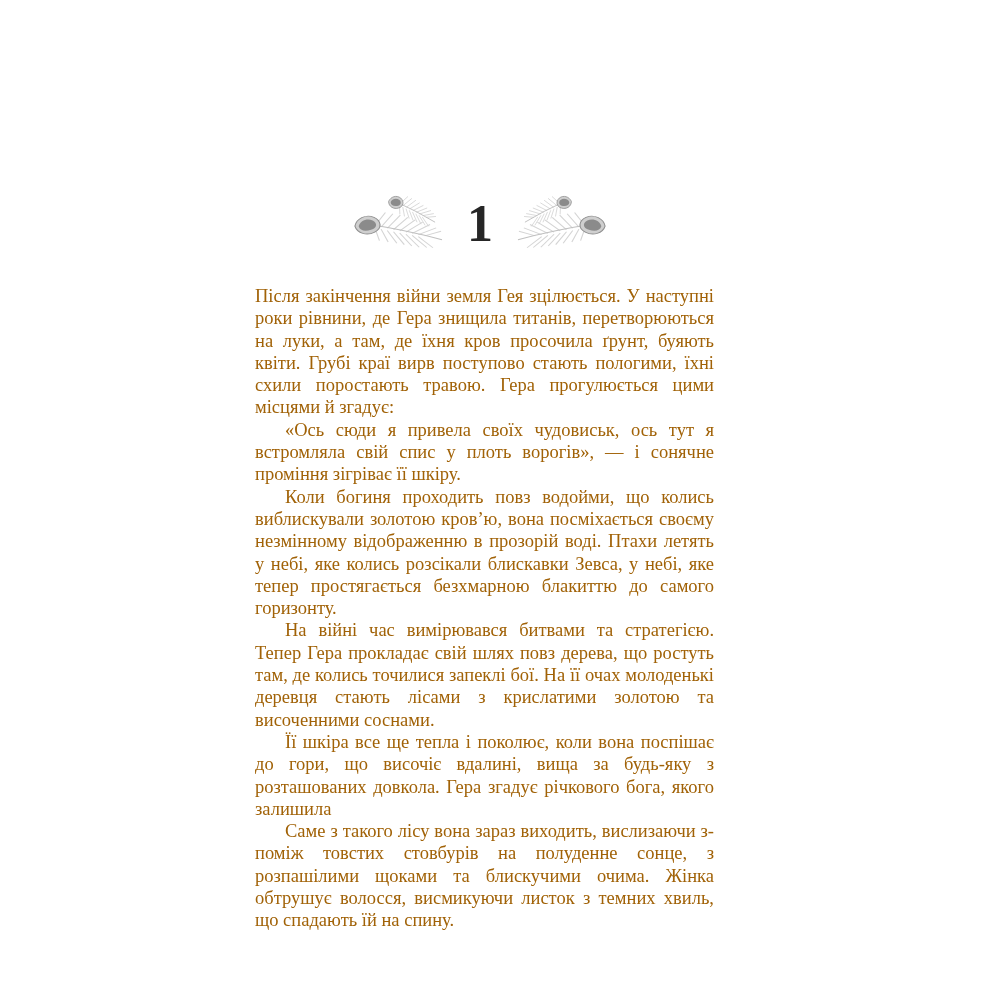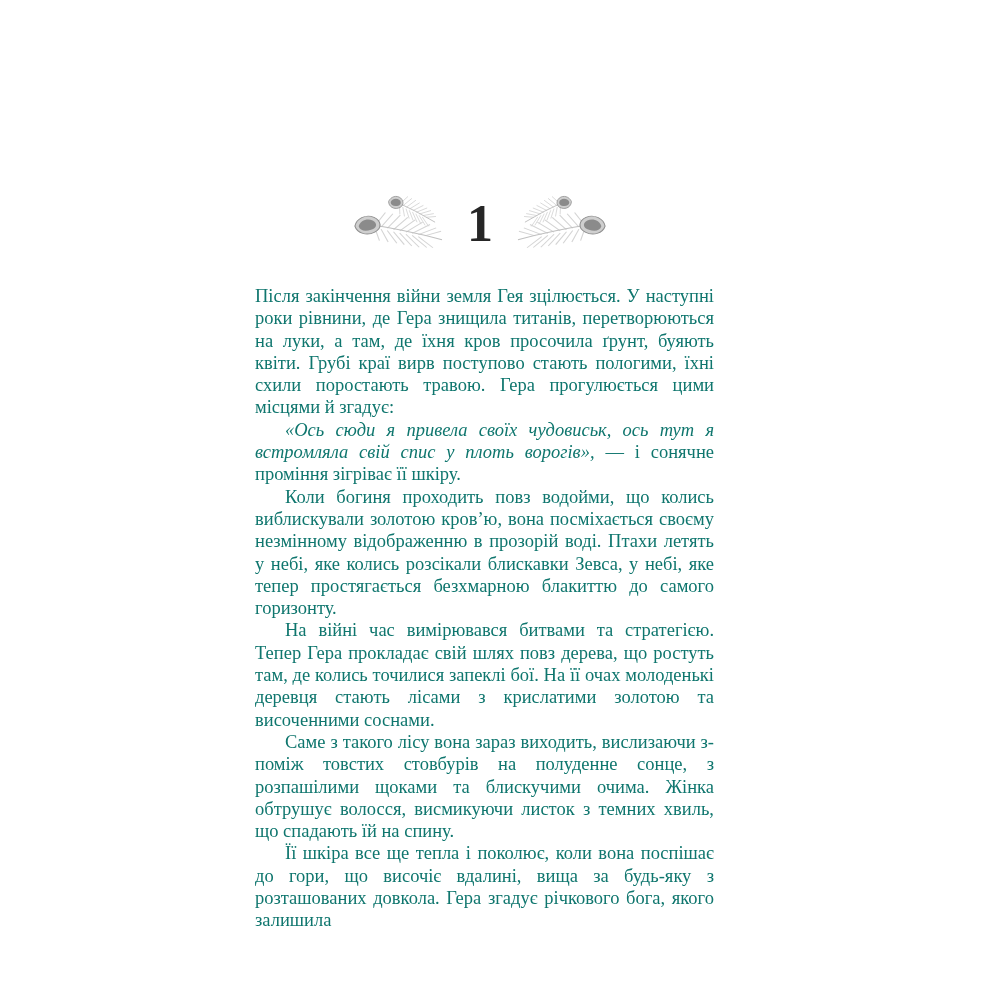--- a/index.html
+++ b/index.html
@@ -12,26 +12,26 @@
     position:absolute; top:184px; left:-20px; width:1000px;
     display:flex; align-items:center; justify-content:center; gap:20px;
   }
   .orn svg { display:block; }
   .chapter-number {
     font-size:52px; font-weight:bold; color:#262626; line-height:1;
     transform:translateY(6px);
   }
   .text-block {
     position:absolute; left:255px; top:285px; width:459px;
-    font-size:18.5px; line-height:22.3px; color:#0f766e;
+    font-size:18.5px; line-height:22.3px; color:#a16207;
     text-align:justify;
   }
   .para { text-align:justify; }
   .para.indent { text-indent:30px; }
-  .it { font-style:italic; }
+  .it { }
 </style>
 </head>
 <body>
 
 <div class="page">
 
   <div class="chapter-header">
 
     <span class="orn">
       <svg width="104" height="68" viewBox="0 0 104 68" xmlns="http://www.w3.org/2000/svg">
@@ -142,17 +142,17 @@
         </g>
       </svg>
     </span>
   </div>
 
   <div class="text-block">
     <p class="para"><span>Після закінчення війни земля Гея зцілюється. У наступні роки рівнини, де Гера знищила титанів, перетворюються на луки, а там, де їхня кров просочила ґрунт, буяють квіти. Грубі краї вирв поступово стають пологими, їхні схили поростають травою. Гера прогулюється цими місцями й згадує:</span></p>
     <p class="para indent"><span class="it">«Ось сюди я привела своїх чудовиськ, ось тут я встромляла свій спис у плоть ворогів»,</span><span> — і сонячне проміння зігріває її шкіру.</span></p>
     <p class="para indent"><span>Коли богиня проходить повз водойми, що колись виблискували золотою кров’ю, вона посміхається своєму незмінному відображенню в прозорій воді. Птахи летять у небі, яке колись розсікали блискавки Зевса, у небі, яке тепер простягається безхмарною блакиттю до самого горизонту.</span></p>
     <p class="para indent"><span>На війні час вимірювався битвами та стратегією. Тепер Гера прокладає свій шлях повз дерева, що ростуть там, де колись точилися запеклі бої. На її очах молоденькі деревця стають лісами з крислатими золотою та височенними соснами.</span></p>
+    <p class="para indent"><span>Її шкіра все ще тепла і поколює, коли вона поспішає до гори, що височіє вдалині, вища за будь-яку з розташованих довкола. Гера згадує річкового бога, якого залишила</span></p>
     <p class="para indent"><span>Саме з такого лісу вона зараз виходить, вислизаючи з-поміж товстих стовбурів на полуденне сонце, з розпашілими щоками та блискучими очима. Жінка обтрушує волосся, висмикуючи листок з темних хвиль, що спадають їй на спину.</span></p>
-    <p class="para indent"><span>Її шкіра все ще тепла і поколює, коли вона поспішає до гори, що височіє вдалині, вища за будь-яку з розташованих довкола. Гера згадує річкового бога, якого залишила</span></p>
   </div>
 
 </div>
 
 </body></html>

